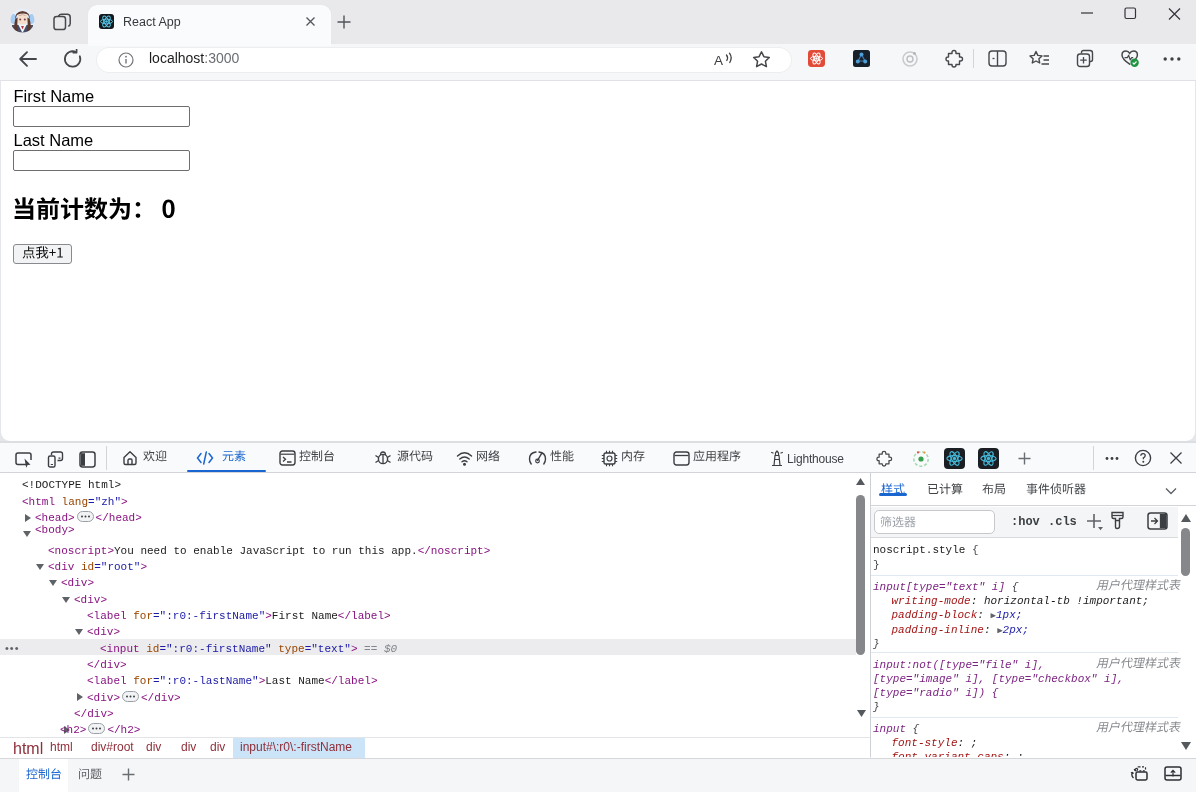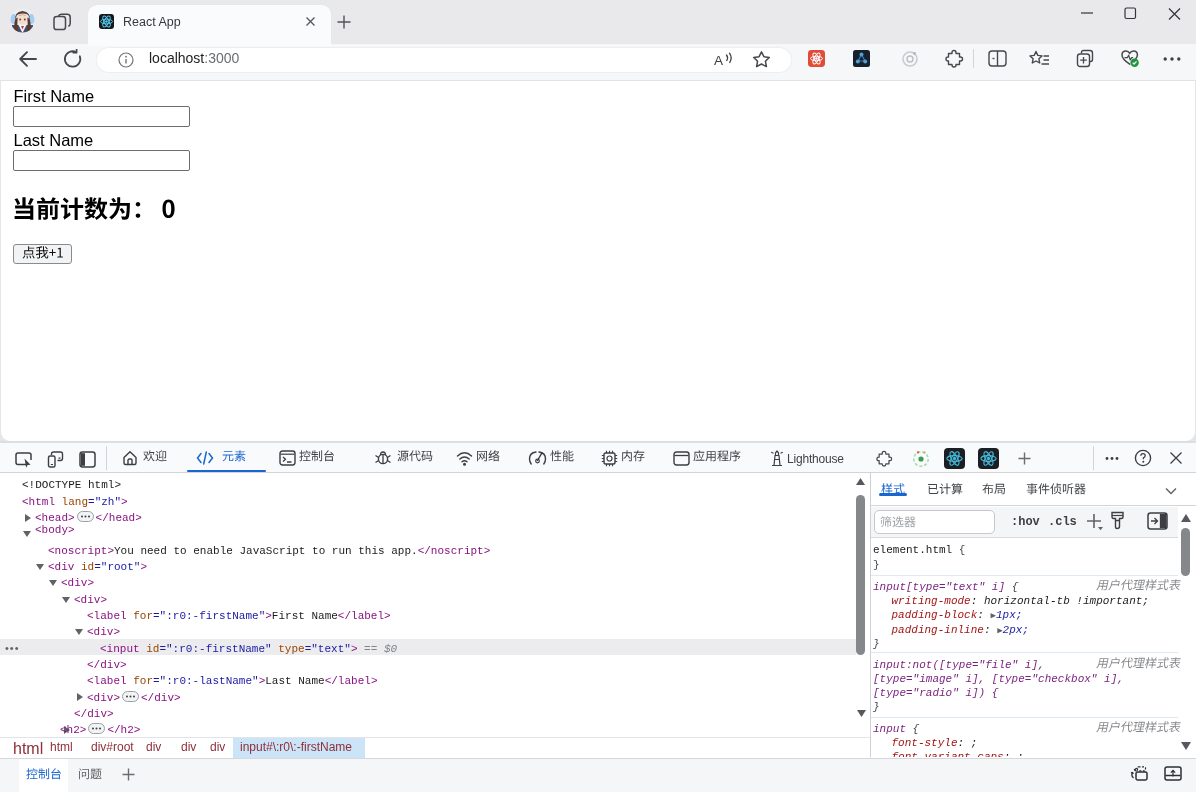--- a/index.html
+++ b/index.html
@@ -397,21 +397,21 @@
 <path d="M3 1.5 L14 1.5 L14 6 Q14 7.5 12.5 7.5 L10.5 7.5 L10.5 9.5 L6.5 9.5 L6.5 7.5 L4.5 7.5 Q3 7.5 3 6 Z" fill="none" stroke="#3b3e42" stroke-width="1.4"></path>
 <path d="M6.5 10 L6.5 16 Q6.5 17.5 8 17.5 Q10.5 17.5 10.5 15.5 L10.5 10" fill="none" stroke="#3b3e42" stroke-width="1.4"></path>
 <path d="M3 4.5 L14 4.5" stroke="#3b3e42" stroke-width="1.2"></path>
   </svg>
 <svg class="abs" style="left:1147px;top:512px" width="21" height="19" viewBox="0 0 21 19">
 <rect x="1" y="1" width="19" height="16" rx="2.5" fill="none" stroke="#3b3e42" stroke-width="1.5"></rect>
 <path d="M13.5 2 L13.5 16" stroke="#3b3e42" stroke-width="1.3"></path>
 <rect x="14" y="2" width="5.5" height="14" fill="#3b3e42"></rect>
 <path d="M4 9 L10 9 M7.5 6 L10.5 9 L7.5 12" fill="none" stroke="#3b3e42" stroke-width="1.3"></path>
   </svg>
-<div class="abs mono" style="left:873px;top:544.3px;font-size:11px;line-height:13px;white-space:pre"><span style="color:#1b1b1b">element.html</span><span style="color:#45484d"> {</span></div>
+<div class="abs mono" style="left:873px;top:544.3px;font-size:11px;line-height:13px;white-space:pre"><span style="color:#1b1b1b">noscript.style</span><span style="color:#45484d"> {</span></div>
 <div class="abs mono" style="left:873px;top:558.5px;font-size:11px;line-height:13px;white-space:pre"><span style="color:#45484d">}</span></div>
 <div class="abs" style="left:871px;top:574.5px;width:307px;height:1px;background:#e0e8f2"></div>
 <div class="abs mono" style="left:873px;top:581px;font-size:11px;line-height:13px;font-style:italic;white-space:pre"><span style="color:#7b2280">input[type="text" i]</span><span style="color:#45484d"> {</span></div>
 <svg style="position:absolute;left:1095.5px;top:580px;overflow:visible" width="88" height="17" viewBox="0 -9.36 88 17">
     <path d="M3.8 -9.2 2.9 -4.9C2.5 -3.2 1.9 -1.1 0.3 0.4C0.5 0.5 0.8 0.8 0.9 1C2 0 2.7 -1.4 3.2 -2.7H6.2L5.4 0.9H6.3L7.1 -2.7H10.3L9.8 -0.3C9.8 -0 9.7 0 9.4 0C9.2 0 8.4 0.1 7.5 0C7.6 0.3 7.7 0.7 7.7 0.9C8.8 0.9 9.5 0.9 9.9 0.7C10.4 0.6 10.6 0.3 10.7 -0.3L12.6 -9.2ZM4.5 -8.4H7.4L7 -6.4H4.1ZM11.5 -8.4 11.1 -6.4H7.9L8.3 -8.4ZM3.9 -5.6H6.8L6.4 -3.6H3.4C3.6 -4 3.7 -4.5 3.7 -4.9ZM10.9 -5.6 10.5 -3.6H7.3L7.7 -5.6Z M16.5 -7.4H22.8L22.3 -5H16L16.1 -5.6ZM19.4 -9.9C19.5 -9.4 19.6 -8.7 19.7 -8.2H15.8L15.2 -5.6C14.8 -3.8 14.1 -1.3 12.3 0.5C12.5 0.6 12.8 0.9 13 1C14.4 -0.4 15.3 -2.4 15.8 -4.1H22.1L21.9 -3.3H22.8L23.9 -8.2H20.1L20.6 -8.4C20.6 -8.9 20.5 -9.6 20.3 -10.1Z M34.6 -9.4C35.1 -8.8 35.8 -8 36.1 -7.4L36.9 -7.9C36.6 -8.4 35.9 -9.3 35.3 -9.8ZM32.7 -9.9C32.4 -8.6 32.3 -7.4 32.1 -6.3L29.1 -6L29.1 -5.1L32.1 -5.5C31.7 -1.7 32.2 0.8 34.1 0.9C34.7 1 35.4 0.4 36.1 -1.7C35.9 -1.8 35.5 -2 35.4 -2.2C35 -0.8 34.7 -0.1 34.3 -0.1C33.1 -0.2 32.7 -2.4 33 -5.6L36.7 -6L36.8 -6.9L33.1 -6.4C33.2 -7.5 33.3 -8.7 33.6 -9.9ZM29.8 -10C28.7 -8.1 26.9 -6.2 25.3 -5C25.4 -4.8 25.6 -4.4 25.7 -4.2C26.3 -4.7 27 -5.3 27.6 -5.9L26.2 0.9H27.1L28.8 -7.2C29.5 -8 30.1 -8.8 30.6 -9.7Z M43.1 -6.5H44.9L44.6 -4.9H42.7ZM45.7 -6.5H47.5L47.2 -4.9H45.4ZM43.5 -8.7H45.4L45.1 -7.2H43.2ZM46.2 -8.7H48L47.7 -7.2H45.8ZM39.9 -0.3 39.7 0.6H47.5L47.7 -0.3H44.5L44.8 -1.9H47.6L47.8 -2.7H45L45.3 -4.2H47.9L49 -9.5H42.9L41.8 -4.2H44.3L44.1 -2.7H41.3L41.1 -1.9H43.9L43.5 -0.3ZM36.7 -1.2 36.7 -0.3C37.8 -0.6 39.3 -1.1 40.7 -1.5L40.7 -2.4L39.3 -2L39.9 -5H41.2L41.3 -5.8H40.1L40.7 -8.4H42.1L42.2 -9.3H38.5L38.3 -8.4H39.8L39.3 -5.8H37.9L37.7 -5H39.1L38.4 -1.7C37.7 -1.5 37.2 -1.3 36.7 -1.2Z M55.3 -9.7C55.6 -9.1 55.9 -8.3 55.9 -7.8L56.8 -8.1C56.8 -8.7 56.5 -9.4 56.2 -10ZM60 -10.1C59.6 -9.4 58.9 -8.4 58.4 -7.8H54.4L54.2 -6.9H56.9L56.6 -5.3H54.3L54.1 -4.5H56.4L56.1 -2.8H52.9L52.7 -1.9H55.9L55.3 0.9H56.2L56.8 -1.9H59.8L59.9 -2.8H57L57.3 -4.5H59.7L59.9 -5.3H57.5L57.8 -6.9H60.6L60.8 -7.8H59.3C59.8 -8.4 60.4 -9.1 60.8 -9.8ZM52.3 -10.1 51.8 -7.8H50.3L50.1 -6.9H51.7C51 -5.3 49.8 -3.4 48.9 -2.4C49 -2.1 49.1 -1.8 49.2 -1.5C49.8 -2.2 50.5 -3.4 51.2 -4.6L50 0.9H50.9L52.2 -5.3C52.4 -4.7 52.6 -4 52.7 -3.6L53.4 -4.3C53.2 -4.6 52.6 -6 52.4 -6.4L52.5 -6.9H53.8L54 -7.8H52.7L53.2 -10.1Z M70.5 -9.5C71 -9.1 71.6 -8.4 71.9 -8L72.7 -8.5C72.4 -9 71.7 -9.6 71.2 -10ZM68.9 -10C68.7 -9.3 68.6 -8.6 68.5 -7.8H62.3L62.1 -7H68.4C67.7 -2.5 68 1 70 1C70.9 1 71.4 0.4 72 -1.7C71.7 -1.8 71.4 -2 71.3 -2.2C70.9 -0.6 70.6 0 70.2 0C69.1 0 68.7 -2.9 69.3 -7H72.8L73 -7.8H69.4C69.5 -8.5 69.7 -9.3 69.8 -10ZM60.8 -0.3 60.9 0.6C62.5 0.3 64.8 -0.2 66.9 -0.7L67 -1.5L64.3 -1L65 -4.3H67.3L67.5 -5.2H62.2L62 -4.3H64.1L63.4 -0.8Z M74.8 0.9C75.1 0.8 75.6 0.6 79.2 -0.5C79.2 -0.6 79.2 -1 79.2 -1.2L76.1 -0.4L76.7 -3C77.5 -3.5 78.2 -4 78.9 -4.6C79.3 -2.1 80.6 -0.3 82.9 0.6C83.1 0.3 83.4 -0 83.7 -0.2C82.5 -0.6 81.6 -1.2 81 -1.9C81.8 -2.4 82.8 -3 83.7 -3.6L83 -4.2C82.4 -3.6 81.4 -3 80.6 -2.5C80.2 -3.1 79.9 -3.8 79.8 -4.6H84.2L84.3 -5.4H79.6L79.8 -6.5H83.7L83.8 -7.2H79.9L80.2 -8.2H84.6L84.7 -9H80.3L80.5 -10.1H79.6L79.4 -9H75.2L75 -8.2H79.2L79 -7.2H75.4L75.2 -6.5H78.9L78.7 -5.4H73.9L73.8 -4.6H77.7C76.4 -3.6 74.5 -2.7 72.9 -2.2C73 -2 73.2 -1.7 73.3 -1.5C74.1 -1.7 74.8 -2 75.6 -2.4L75.2 -0.7C75.1 -0.2 74.8 0 74.6 0.1C74.7 0.3 74.8 0.7 74.8 0.9Z" fill="#85888c"></path>
   </svg>
 <div class="abs mono" style="left:891.5px;top:595.2px;font-size:11px;line-height:13px;font-style:italic;white-space:pre"><span style="color:#a31515">writing-mode</span><span style="color:#1b1b1b">: </span><span style="color:#1b1b1b">horizontal-tb !important;</span></div>
 <div class="abs mono" style="left:891.5px;top:609.4px;font-size:11px;line-height:13px;font-style:italic;white-space:pre"><span style="color:#a31515">padding-block</span><span style="color:#1b1b1b">: </span><span style="color:#5f6368;font-style:normal;font-size:9px">▶</span><span style="color:#1a1aa6">1px;</span></div>
 <div class="abs mono" style="left:891.5px;top:623.6px;font-size:11px;line-height:13px;font-style:italic;white-space:pre"><span style="color:#a31515">padding-inline</span><span style="color:#1b1b1b">: </span><span style="color:#5f6368;font-style:normal;font-size:9px">▶</span><span style="color:#1a1aa6">2px;</span></div>
 <div class="abs mono" style="left:873px;top:637.8px;font-size:11px;line-height:13px;font-style:italic;white-space:pre"><span style="color:#45484d">}</span></div>

